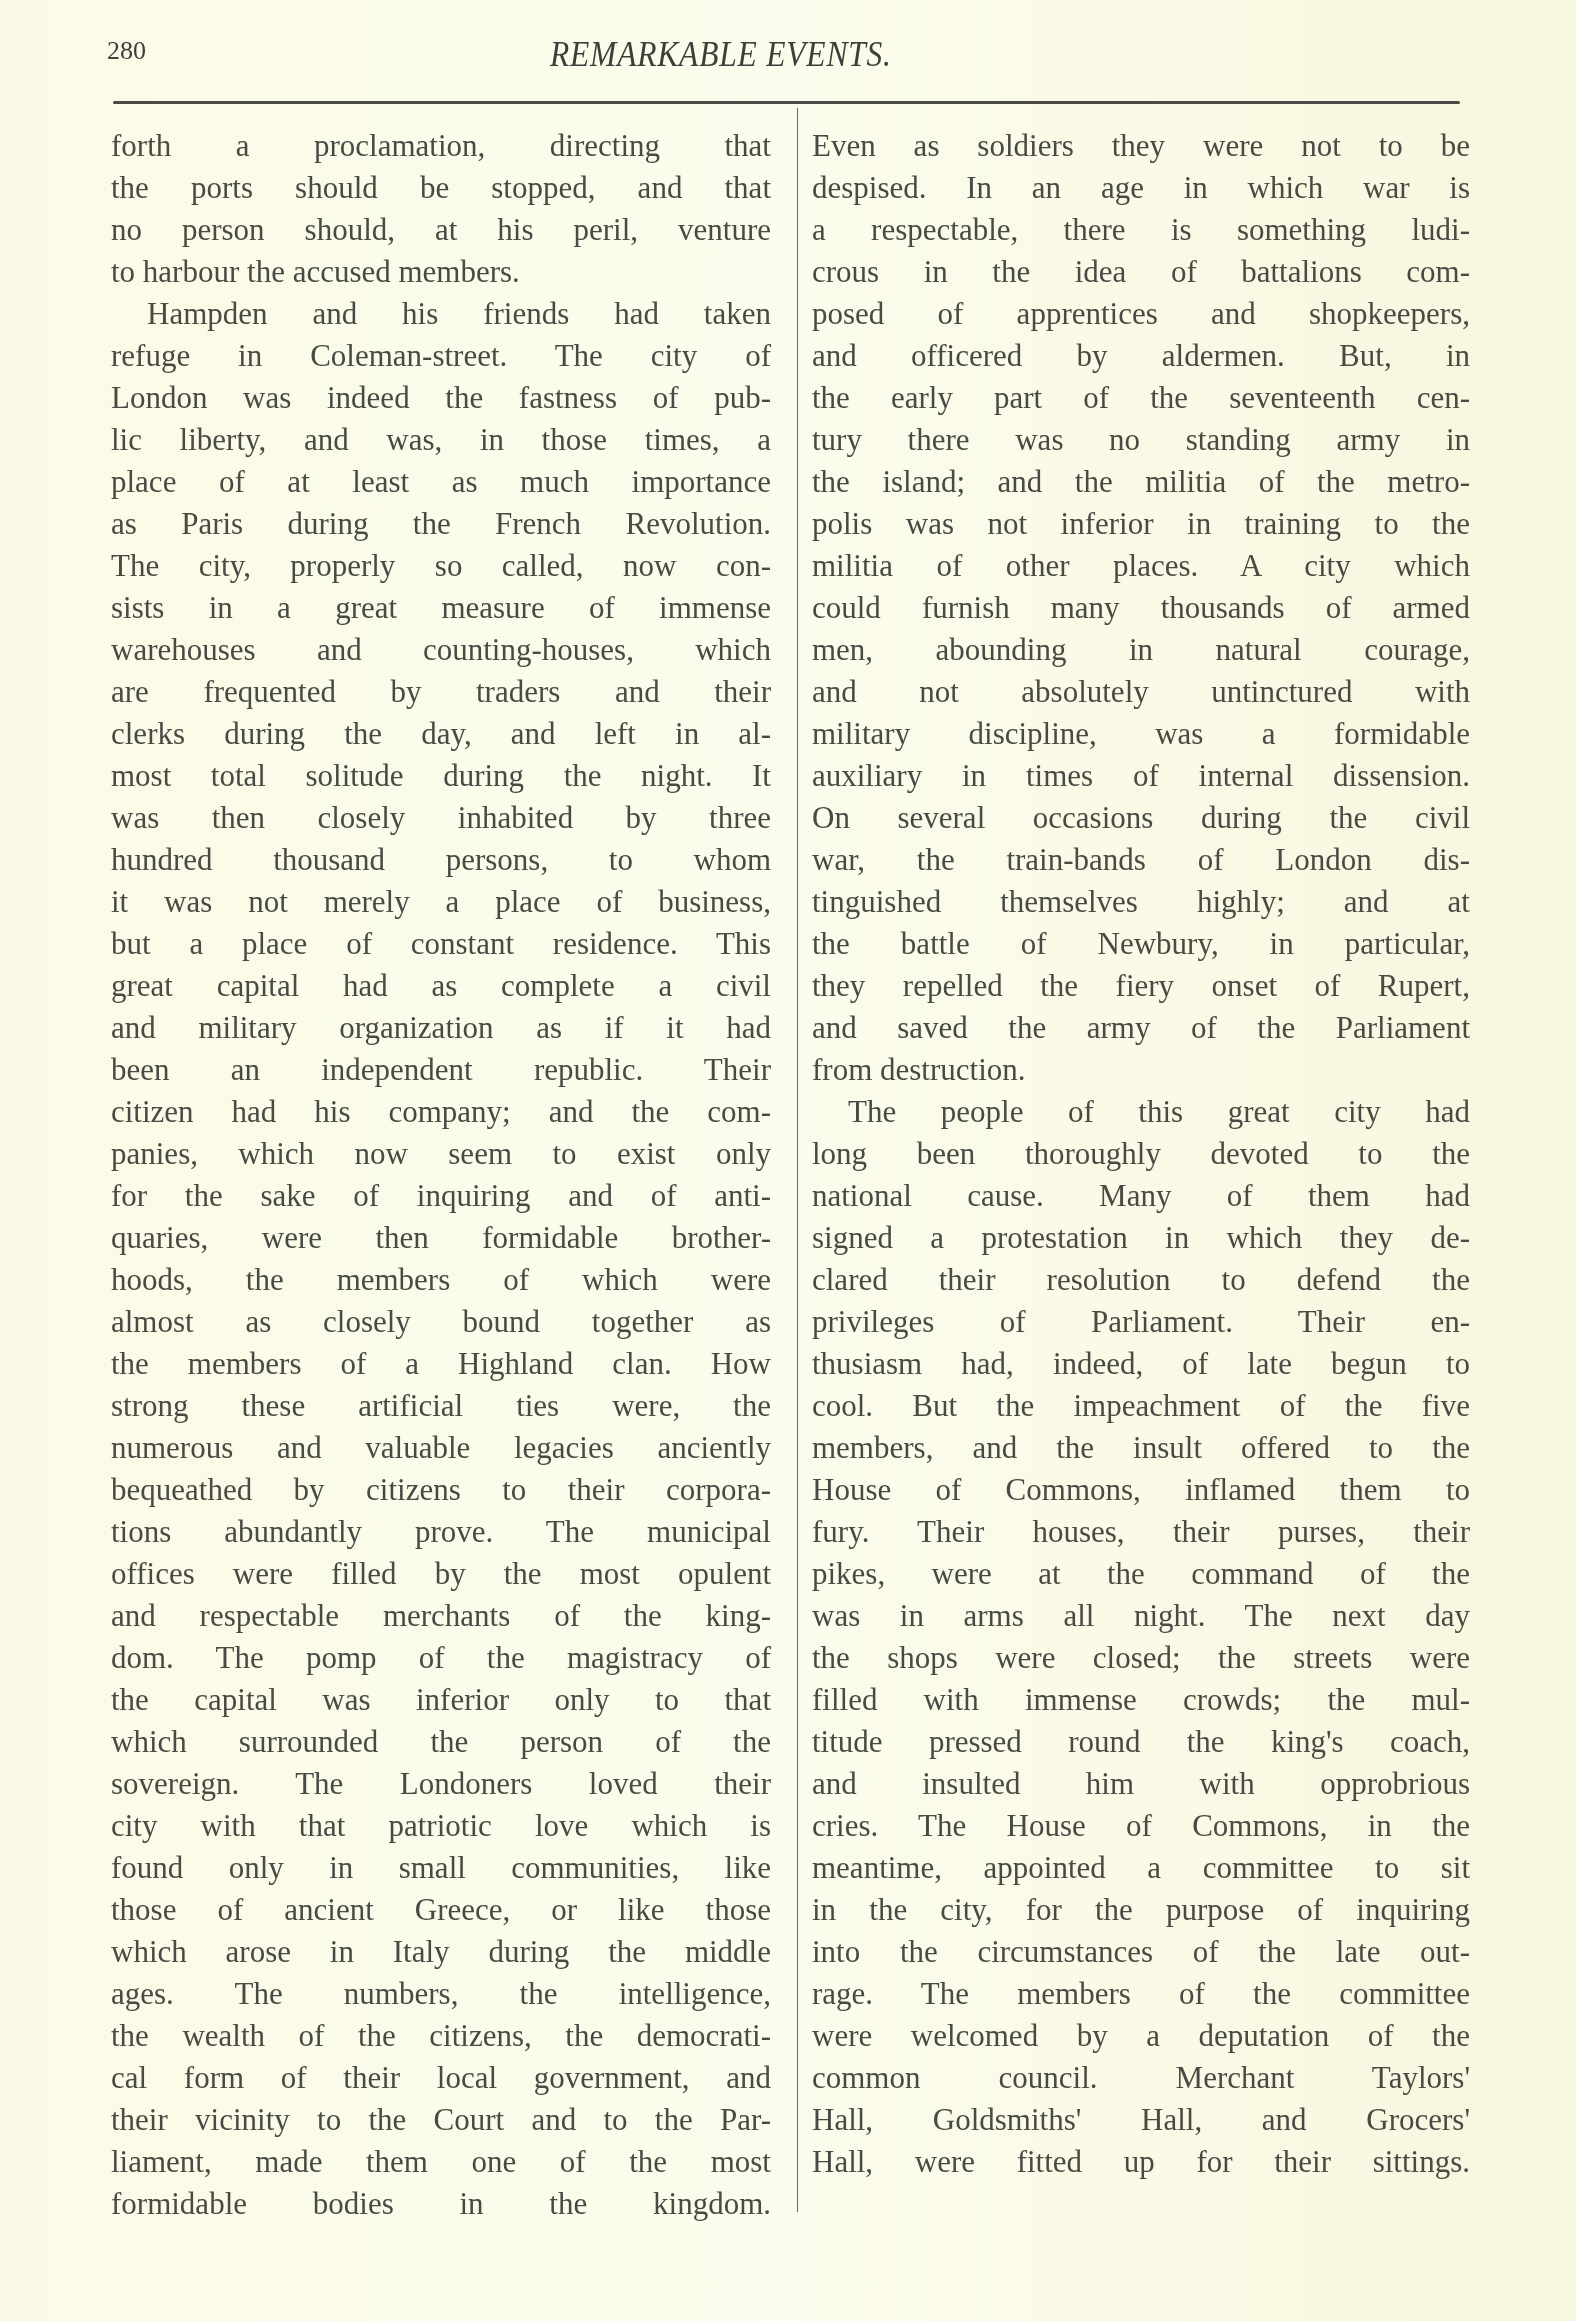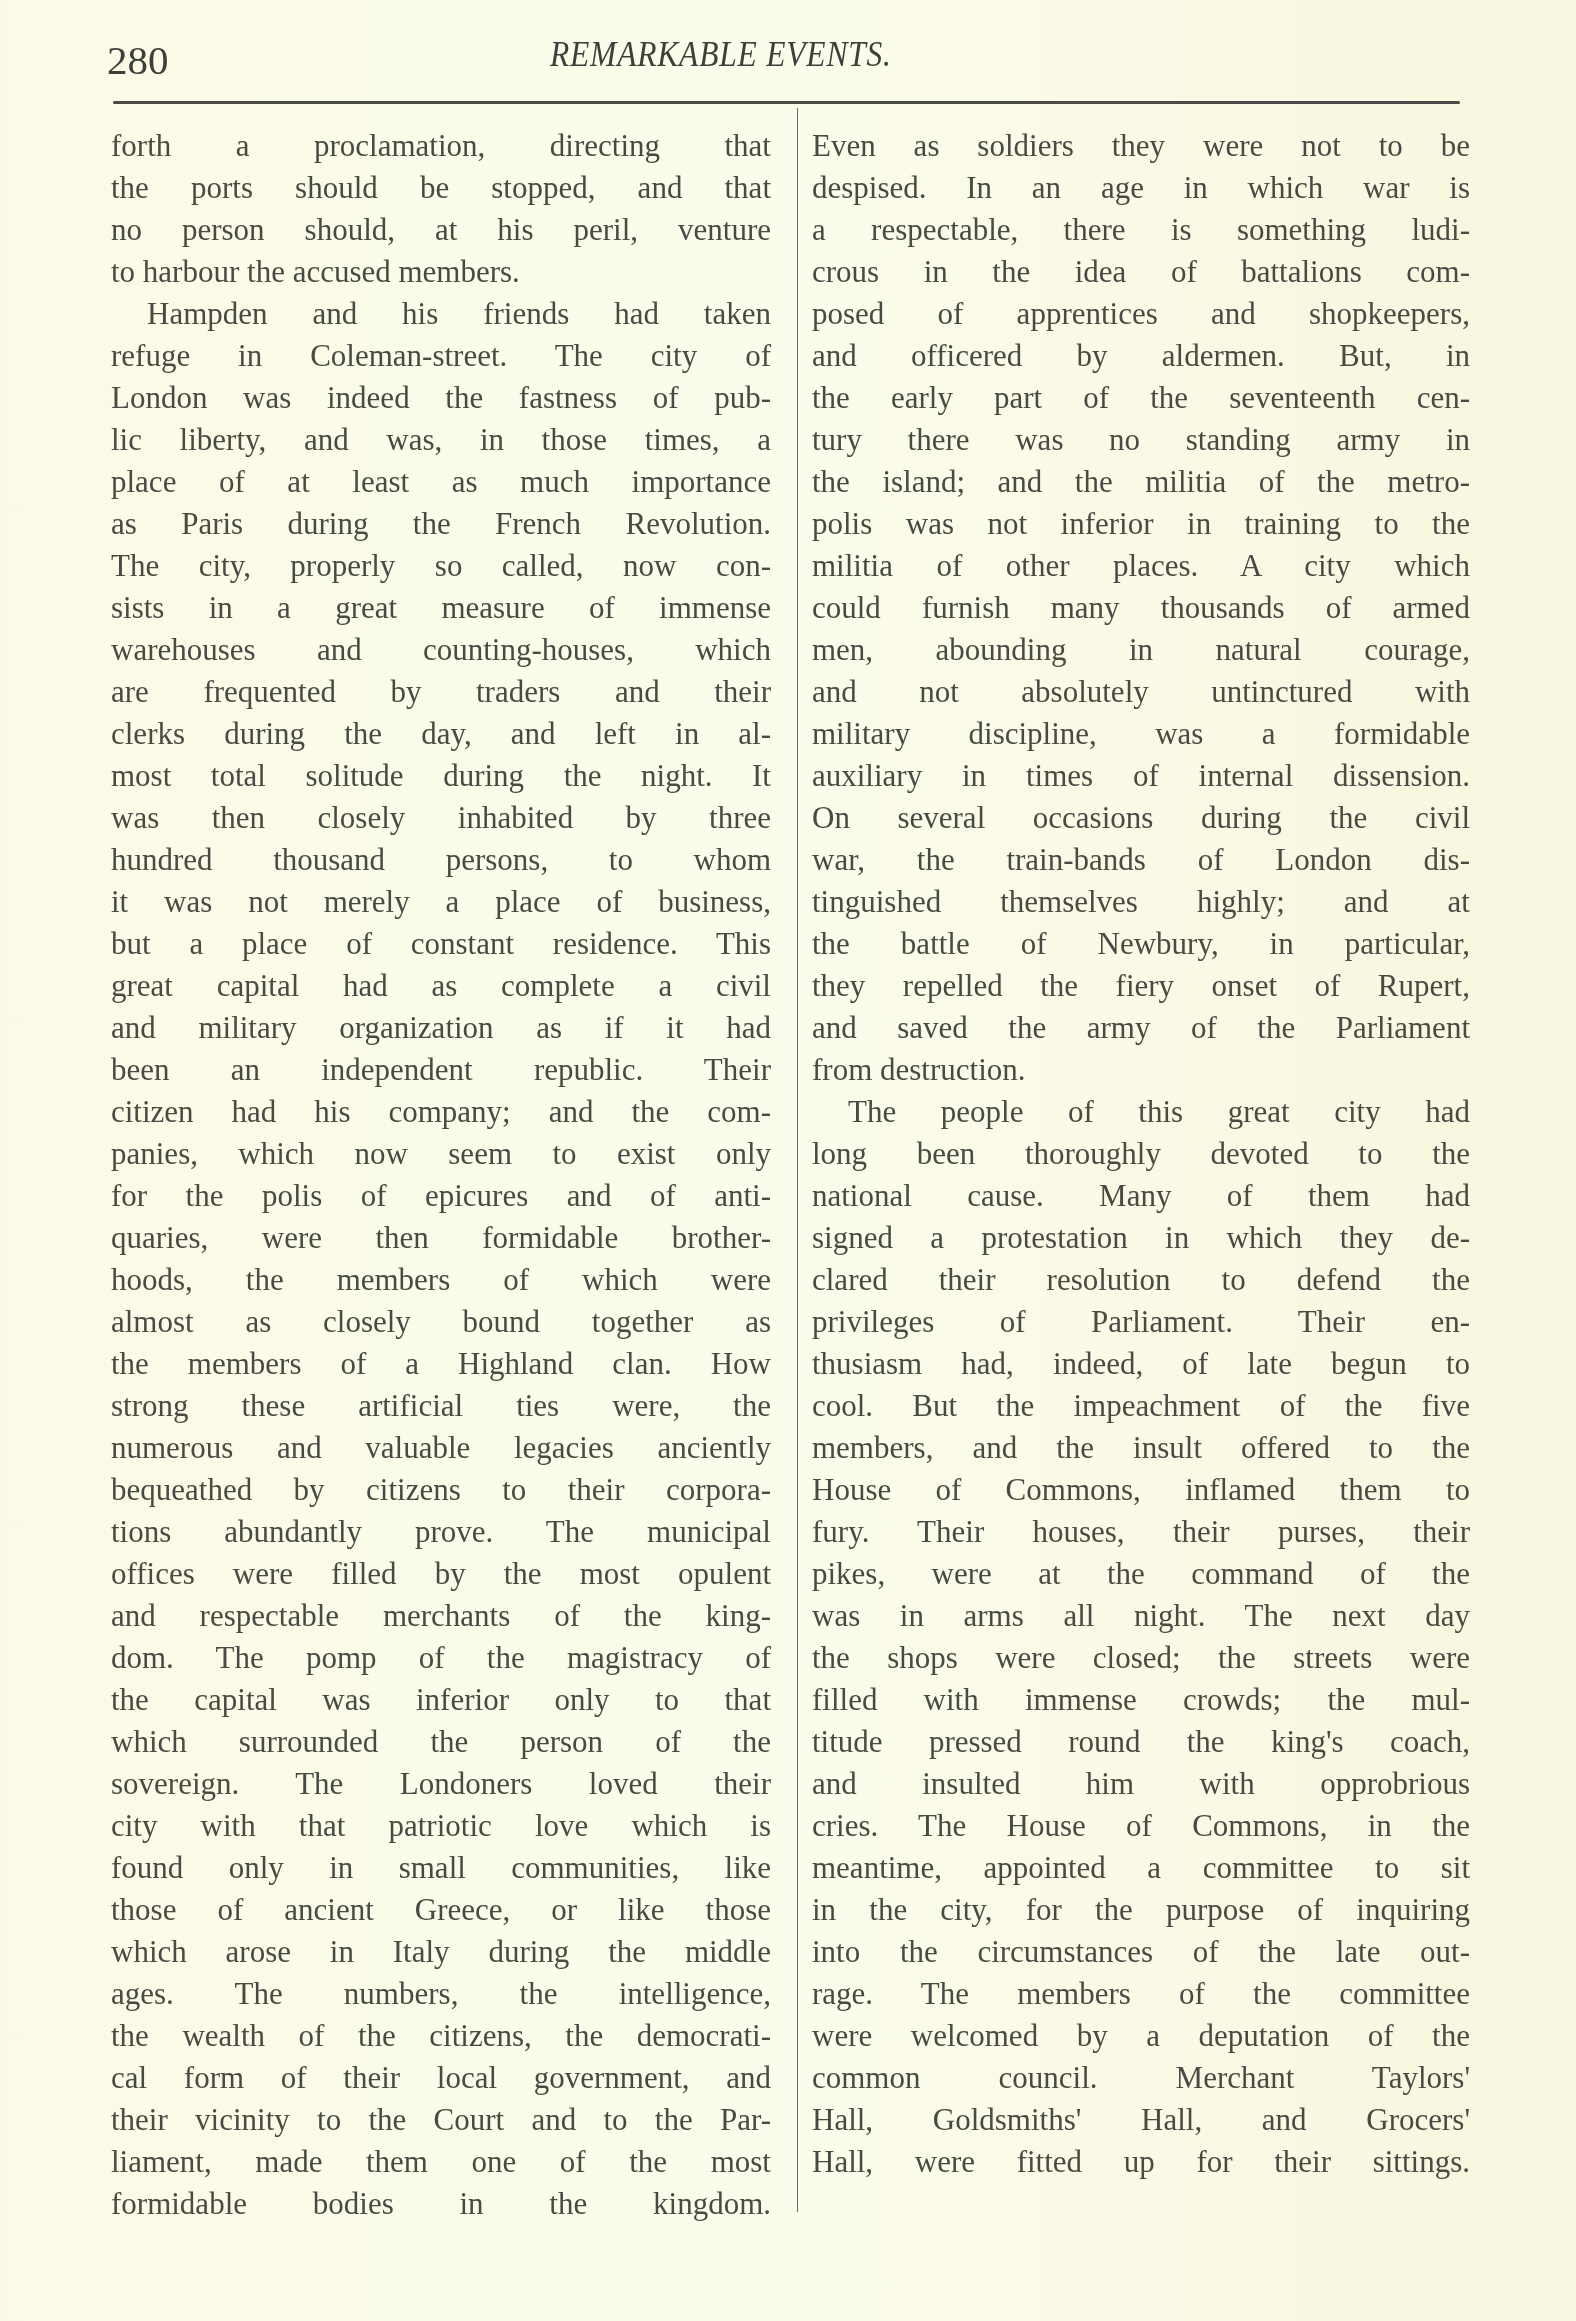--- a/index.html
+++ b/index.html
@@ -4,21 +4,21 @@
 <style>
   html, body { margin:0; padding:0; }
   body {
     width:1576px; height:2322px; overflow:hidden;
     background:#fbfbe8;
     font-family:"Liberation Serif","DejaVu Serif",serif;
     color:#4a4a44;
     position:relative;
   }
   .page { position:absolute; inset:0; background:linear-gradient(90deg,#fafae6 0%,#fcfcec 50%,#f7f6de 100%); }
-  .page-number { position:absolute; left:107px; top:36px; font-size:41px; color:#3e3e3a; }
+  .page-number { position:absolute; left:107px; top:36px; font-size:26px; color:#3e3e3a; }
   .running-head { position:absolute; left:550px; top:35px; font-size:35px; font-style:italic; letter-spacing:0.9px; color:#3e3e3a; transform:scaleX(0.9); transform-origin:left; }
   .head-rule { position:absolute; left:113px; top:101px; width:1347px; height:2.7px; background:#4a4a46; border-radius:1.8px; }
   .col-divider { position:absolute; left:797px; top:108px; width:1.4px; height:2104px; background:#6a6a64; }
   .column { position:absolute; top:125px; font-size:31px; line-height:42px; text-align:justify; }
   .col-left { left:111px; width:660px; }
   .col-right { left:812px; width:658px; }
   .line { display:block; text-align:justify; text-align-last:justify; white-space:nowrap; height:42px; }
   .line.last { text-align-last:left; }
   .line.indent { padding-left:36px; }
 </style>
@@ -50,21 +50,21 @@
       <span class="line">most total solitude during the night. It</span>
       <span class="line">was then closely inhabited by three</span>
       <span class="line">hundred thousand persons, to whom</span>
       <span class="line">it was not merely a place of business,</span>
       <span class="line">but a place of constant residence. This</span>
       <span class="line">great capital had as complete a civil</span>
       <span class="line">and military organization as if it had</span>
       <span class="line">been an independent republic. Their</span>
       <span class="line">citizen had his company; and the com-</span>
       <span class="line">panies, which now seem to exist only</span>
-      <span class="line">for the polis of epicures and of anti-</span>
+      <span class="line">for the sake of inquiring and of anti-</span>
       <span class="line">quaries, were then formidable brother-</span>
       <span class="line">hoods, the members of which were</span>
       <span class="line">almost as closely bound together as</span>
       <span class="line">the members of a Highland clan. How</span>
       <span class="line">strong these artificial ties were, the</span>
       <span class="line">numerous and valuable legacies anciently</span>
       <span class="line">bequeathed by citizens to their corpora-</span>
       <span class="line">tions abundantly prove. The municipal</span>
       <span class="line">offices were filled by the most opulent</span>
       <span class="line">and respectable merchants of the king-</span>

